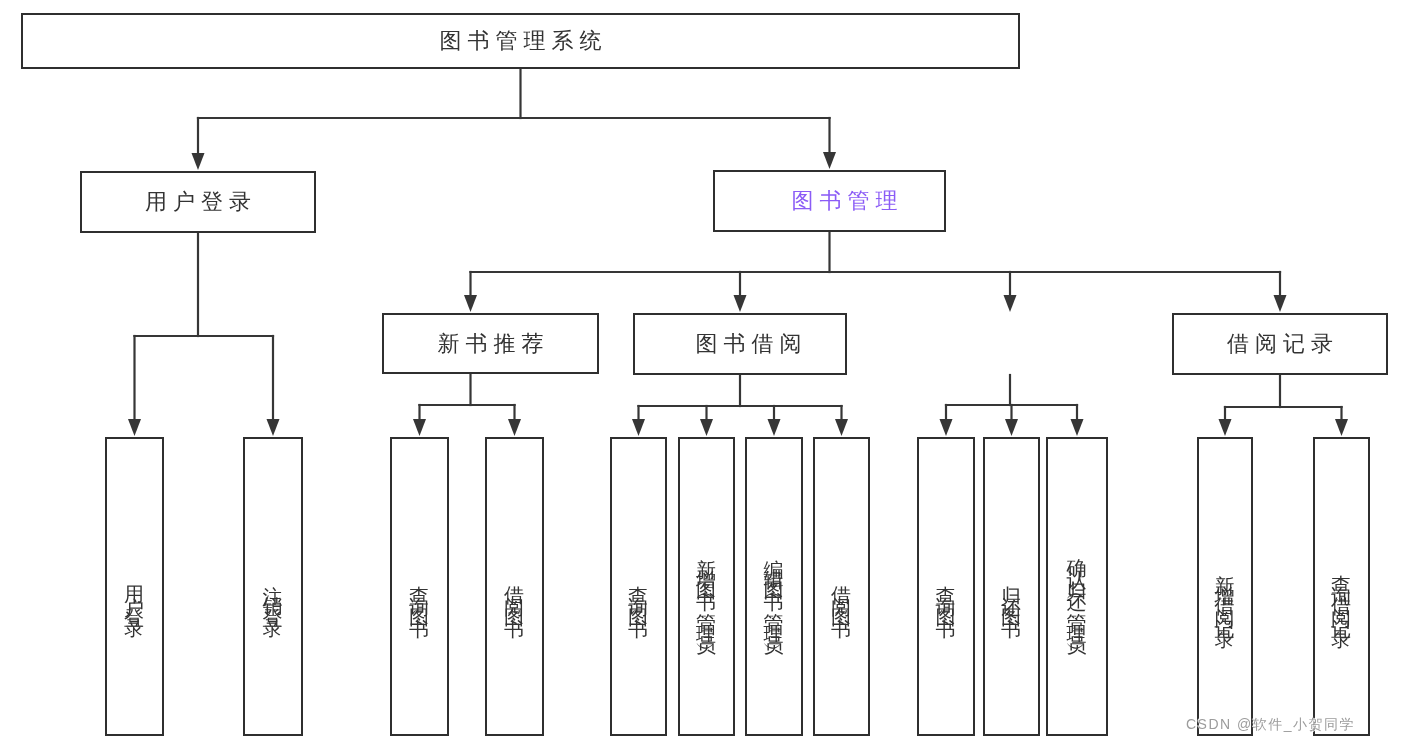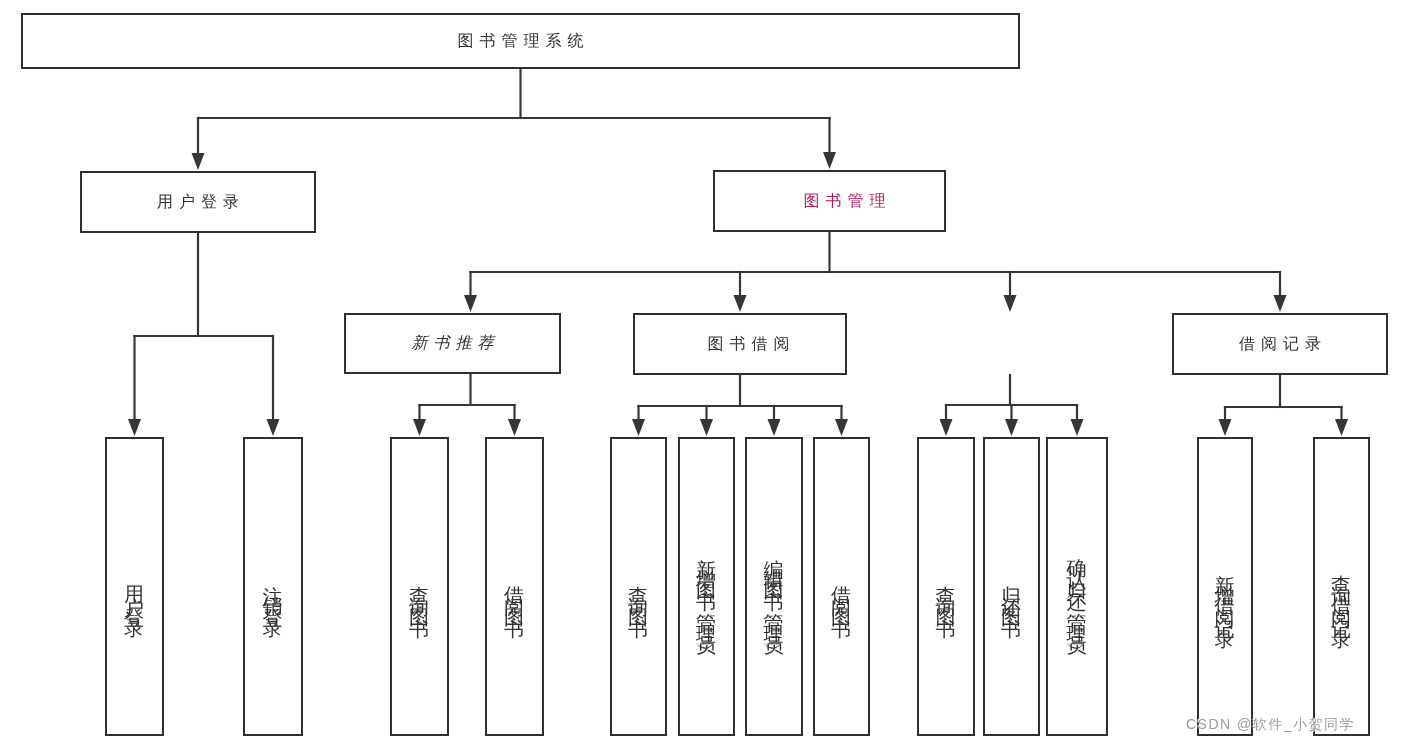--- a/index.html
+++ b/index.html
@@ -15,21 +15,21 @@
     position:absolute;
     box-sizing:border-box;
     border:2px solid #2f2f2f;
     background:#ffffff;
     display:flex;
     align-items:center;
     justify-content:center;
     color:#333333;
   }
   .node.h .label {
-    font-size:16px;
+    font-size:22px;
     letter-spacing:6px;
     margin-right:-6px;
     white-space:nowrap;
   }
   .node.v .label {
     writing-mode:vertical-rl;
     text-orientation:mixed;
     font-size:20px;
     letter-spacing:11px;
     margin-bottom:-11px;
@@ -106,23 +106,23 @@
       <polygon points="1335,419 1348,419 1341.5,436" fill="#363636"></polygon>
     </svg>
 
   <div class="node h" style="left: 21px; top: 13px; width: 999px; height: 56px; border-color: rgb(47, 47, 47);">
       <span class="label" style="color: rgb(51, 51, 51);">图书管理系统</span>
     </div>
     <div class="node h" style="left: 80px; top: 171px; width: 236px; height: 62px; border-color: rgb(47, 47, 47);">
       <span class="label" style="color: rgb(51, 51, 51);">用户登录</span>
     </div>
     <div class="node h" style="left: 713px; top: 170px; width: 233px; height: 62px; border-color: rgb(47, 47, 47);">
-      <span class="label" style="color: #be185d; margin-left: 30px;">图书管理</span>
+      <span class="label" style="color: #8b5cf6; margin-left: 30px;">图书管理</span>
     </div>
-    <div class="node h" style="left: 344px; top: 313px; width: 217px; height: 61px; border-color: rgb(47, 47, 47); font-style: italic;">
+    <div class="node h" style="left: 382px; top: 313px; width: 217px; height: 61px; border-color: rgb(47, 47, 47);">
       <span class="label" style="color: rgb(51, 51, 51);">新书推荐</span>
     </div>
     <div class="node h" style="left: 633px; top: 313px; width: 214px; height: 62px; border-color: rgb(47, 47, 47); padding-left: 17px;">
       <span class="label" style="color: rgb(51, 51, 51);">图书借阅</span>
     </div>
     <div class="node h" style="left: 1172px; top: 313px; width: 216px; height: 62px; border-color: rgb(47, 47, 47);">
       <span class="label" style="color: rgb(51, 51, 51);">借阅记录</span>
     </div>
     <div class="node v" style="left: 105px; top: 437px; width: 59px; height: 299px; border-color: rgb(47, 47, 47);">
       <span class="label" style="color: rgb(51, 51, 51);">用户登录</span>

